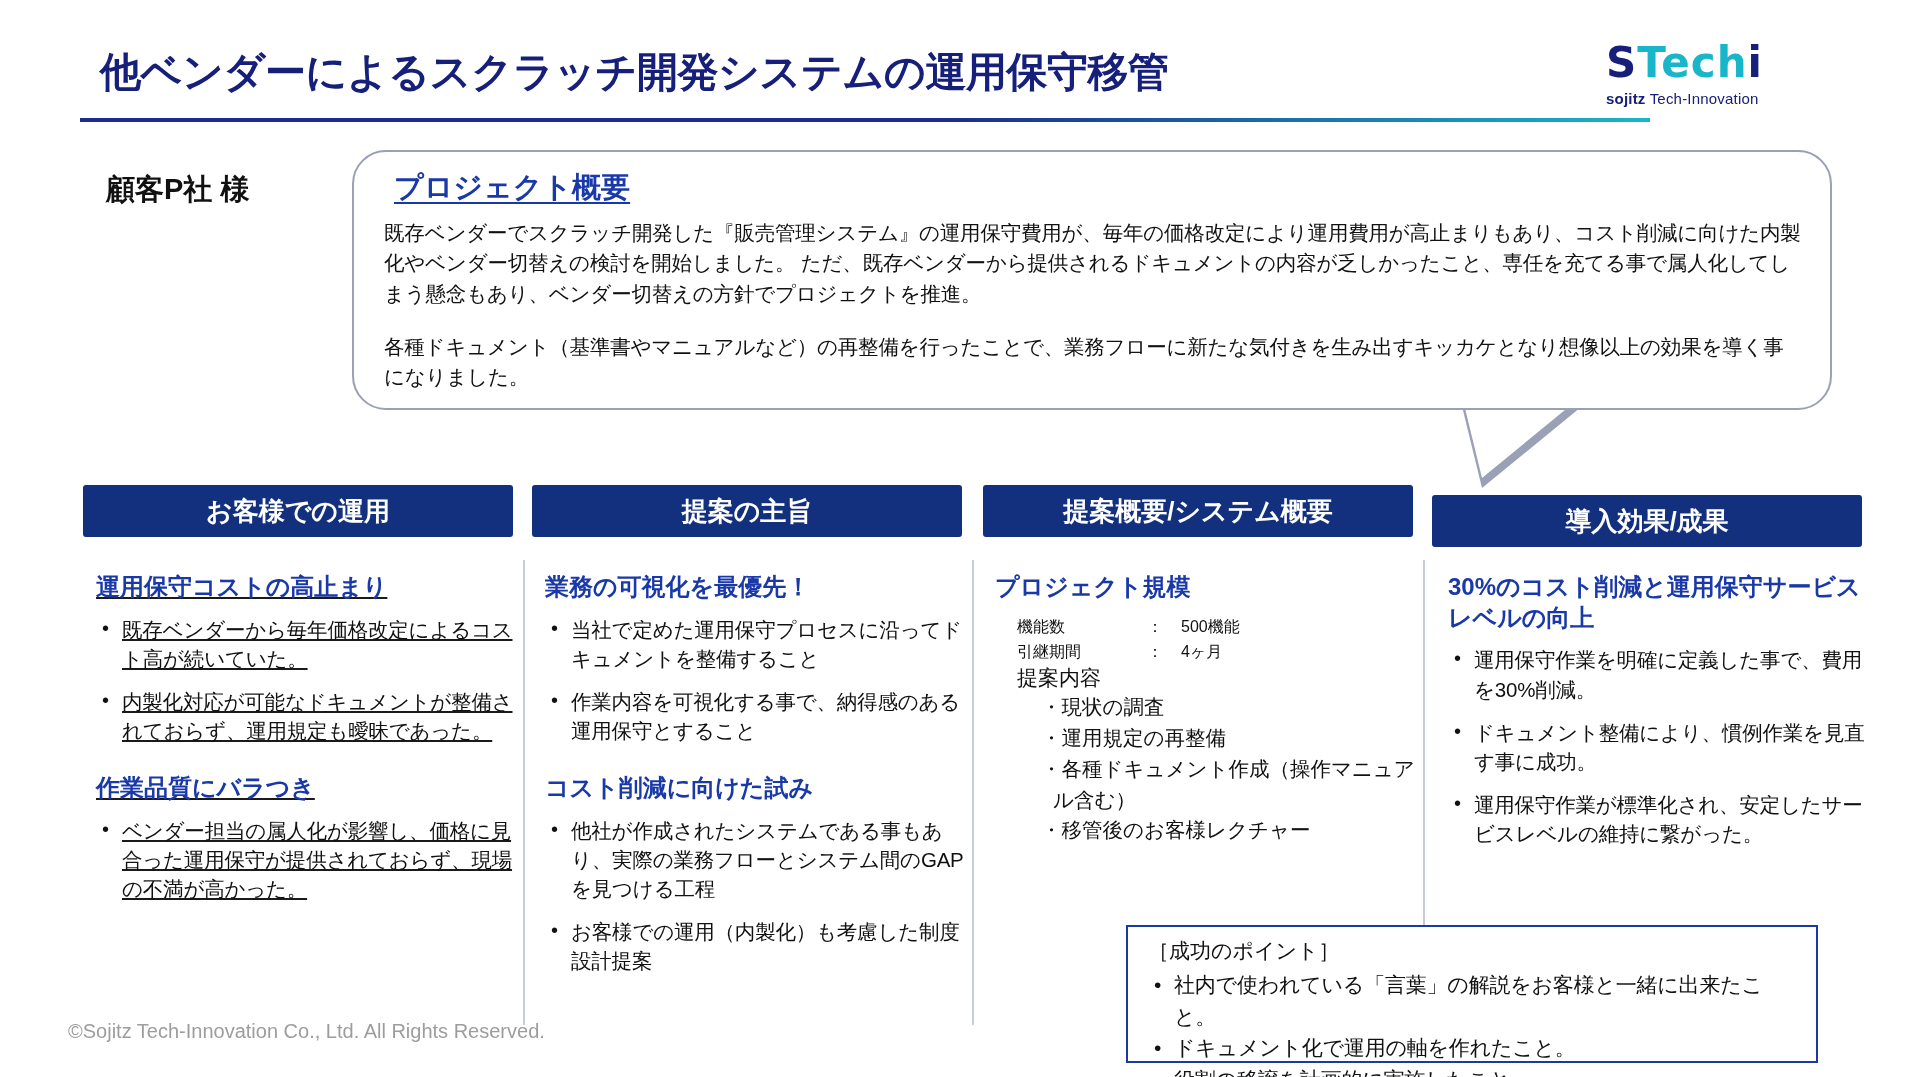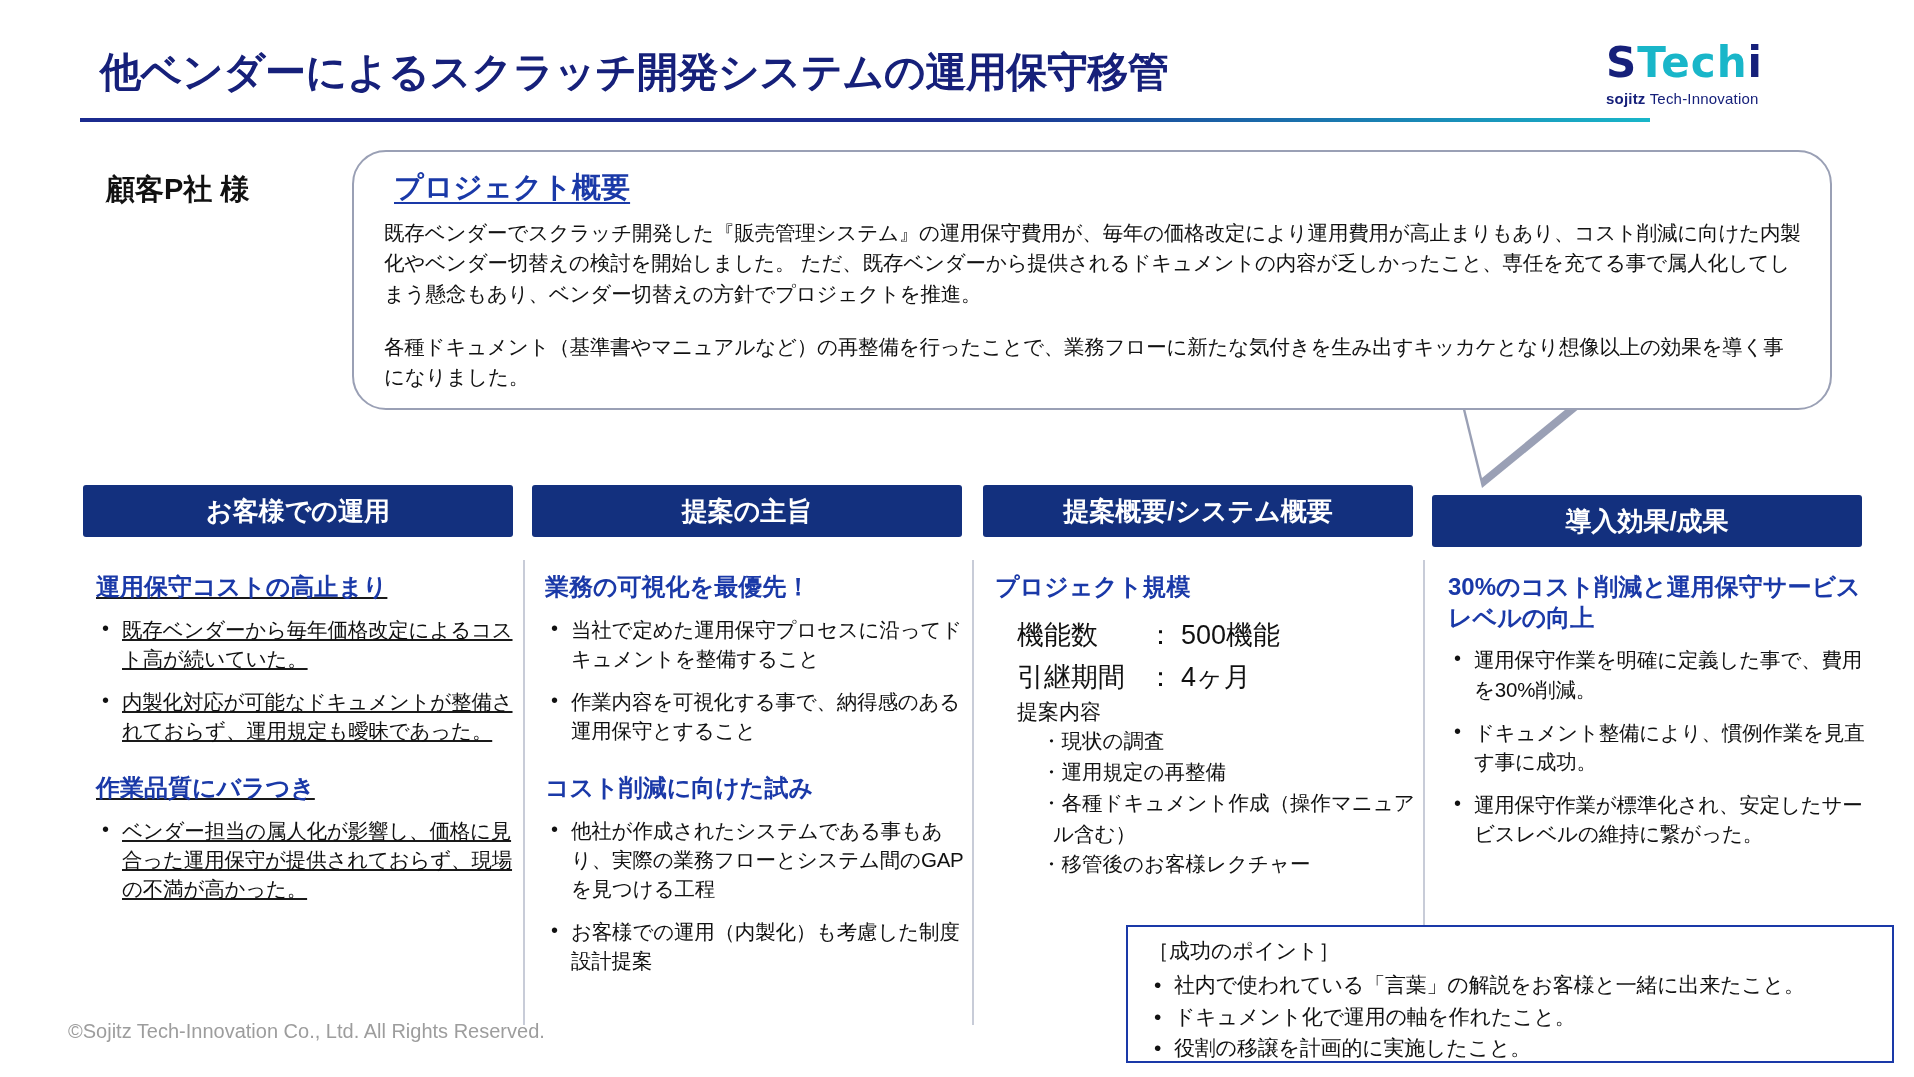--- a/index.html
+++ b/index.html
@@ -177,21 +177,21 @@
     content: "•";
     position: absolute;
     left: 6px;
     top: -1px;
     font-size: 20px;
     color: #111;
   }
 
   
   .spec {
-    font-size: 27px;
+    font-size: 16px;
     line-height: 1.55;
     color: #111;
     margin-left: 22px;
   }
   .spec .row { display: flex; }
   .spec .k { width: 130px; }
   .spec .sep { width: 34px; }
   .sublist {
     margin-left: 46px;
     font-size: 20.5px;
@@ -199,21 +199,21 @@
     color: #111;
   }
   .sublist div { text-indent: -12px; padding-left: 12px; }
   .spec-label { font-size: 21px; margin-left: 22px; color:#111; }
 
   
   .points {
     position: absolute;
     left: 1126px;
     top: 925px;
-    width: 768px;
+    width: 692px;
     height: 138px;
     border: 2px solid #1a39a8;
     background: #ffffff;
     padding: 10px 16px 8px 20px;
   }
   .points-title {
     font-size: 21px;
     color: #111;
     margin-bottom: 4px;
   }

